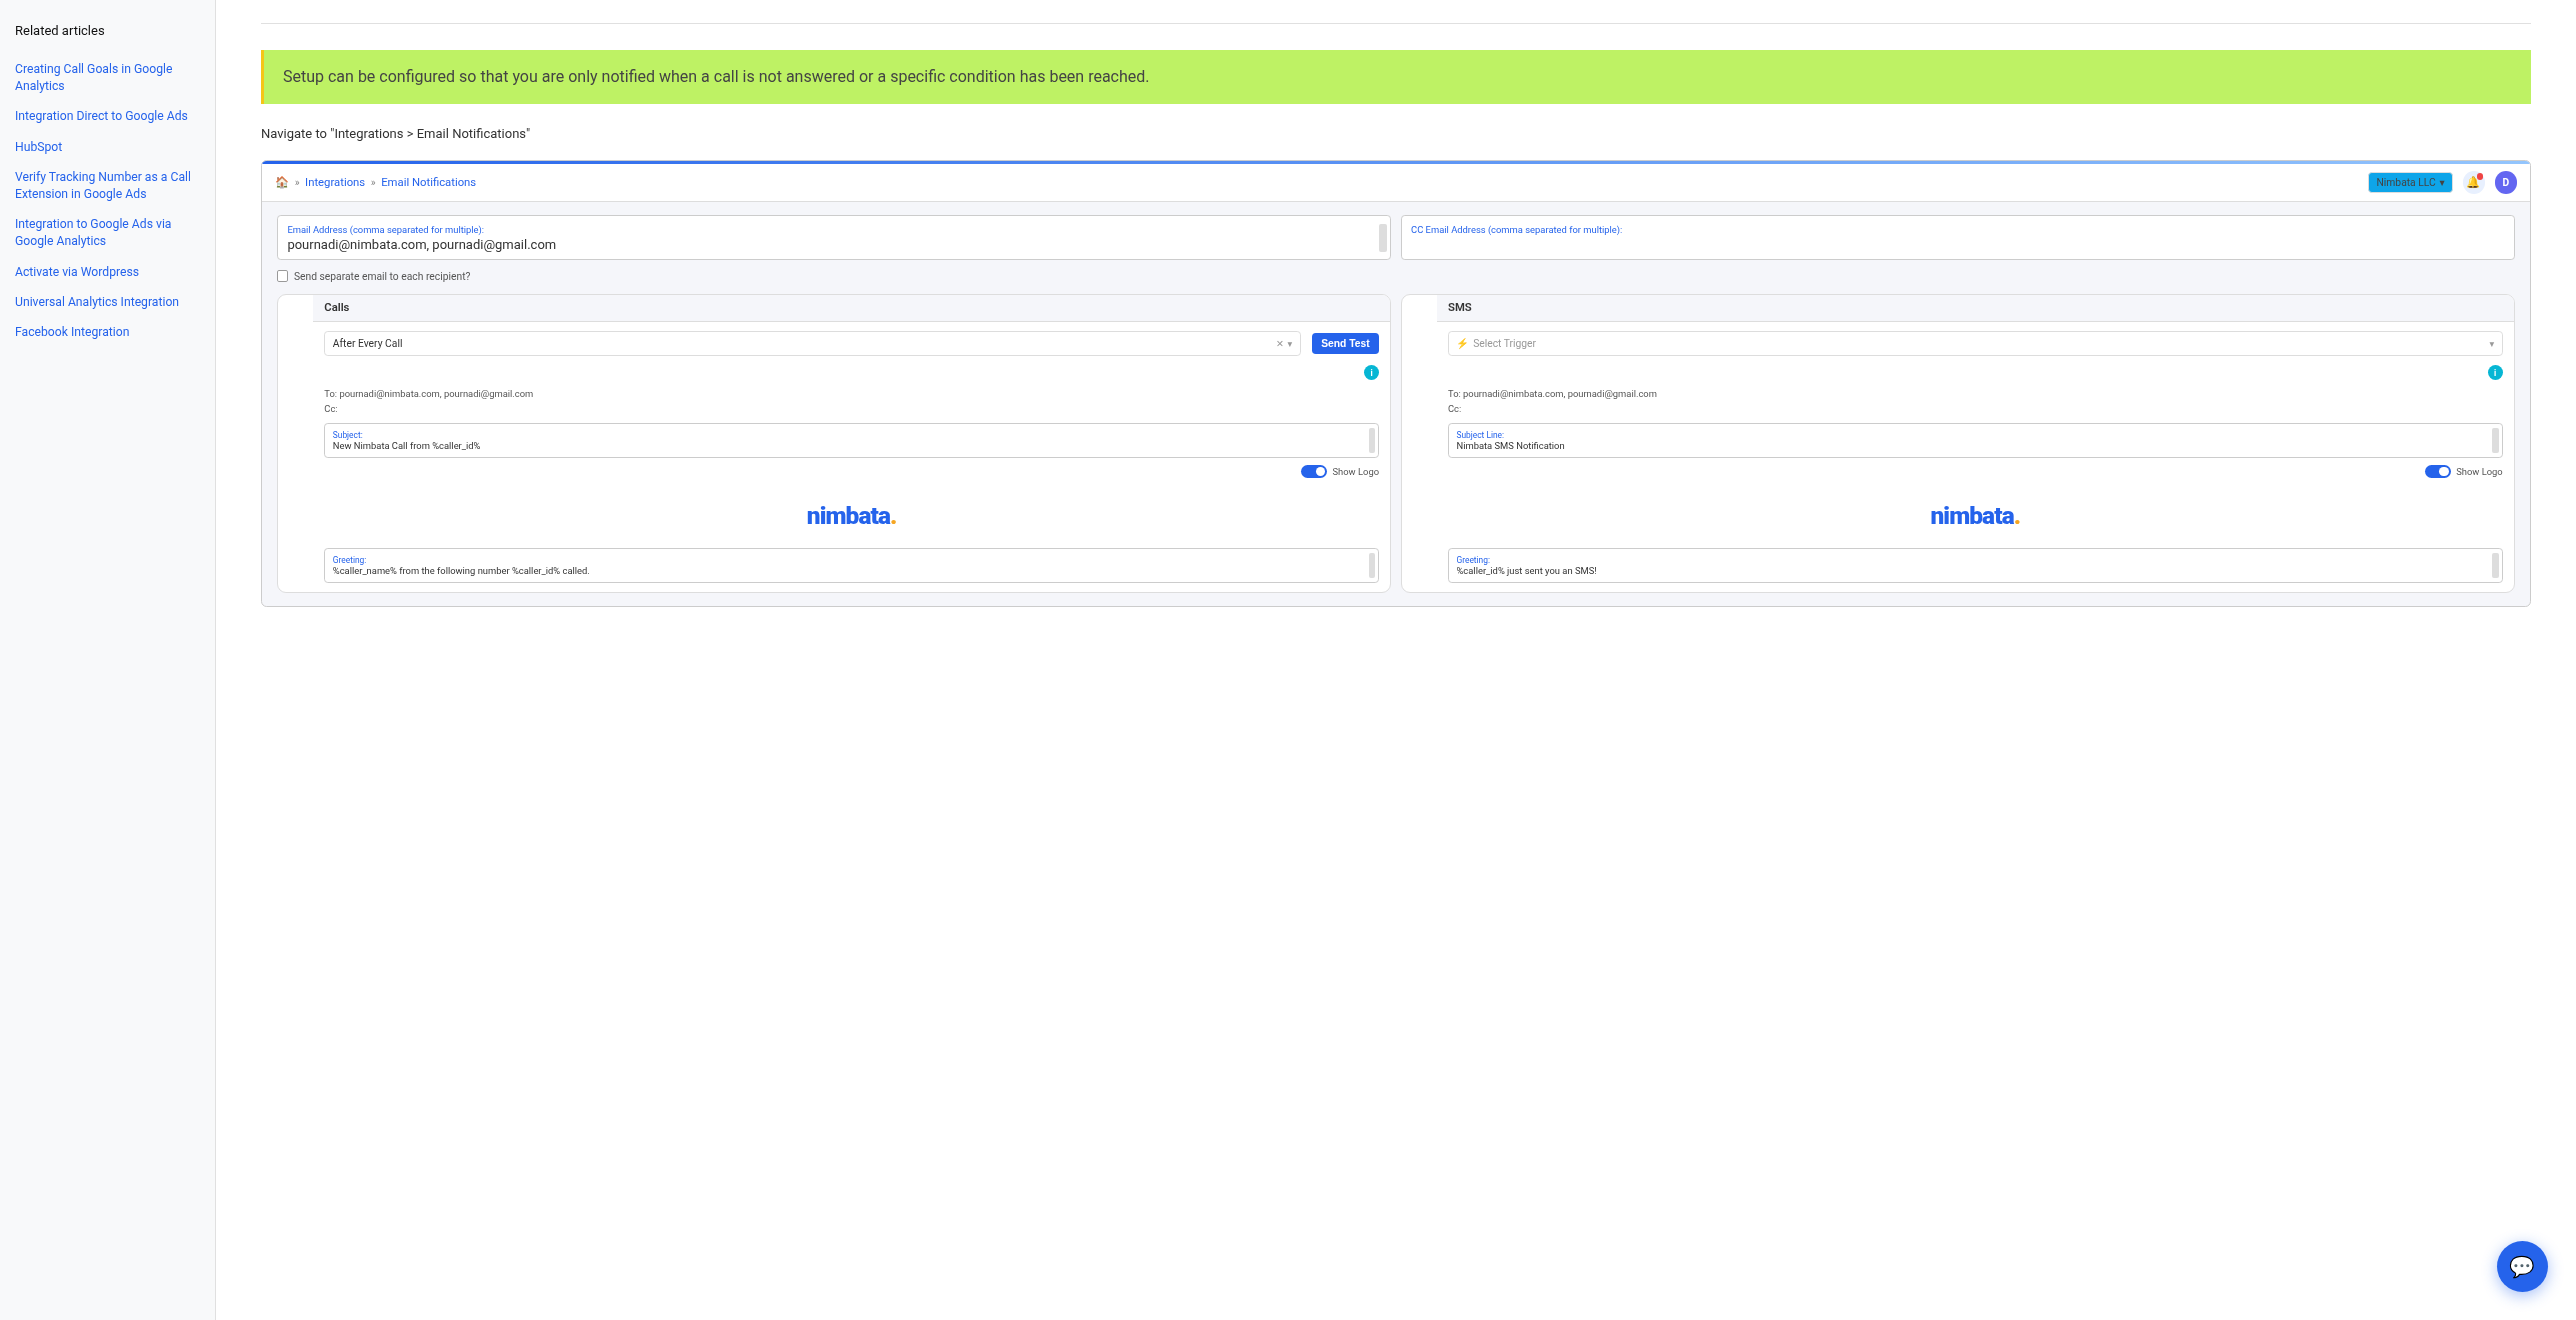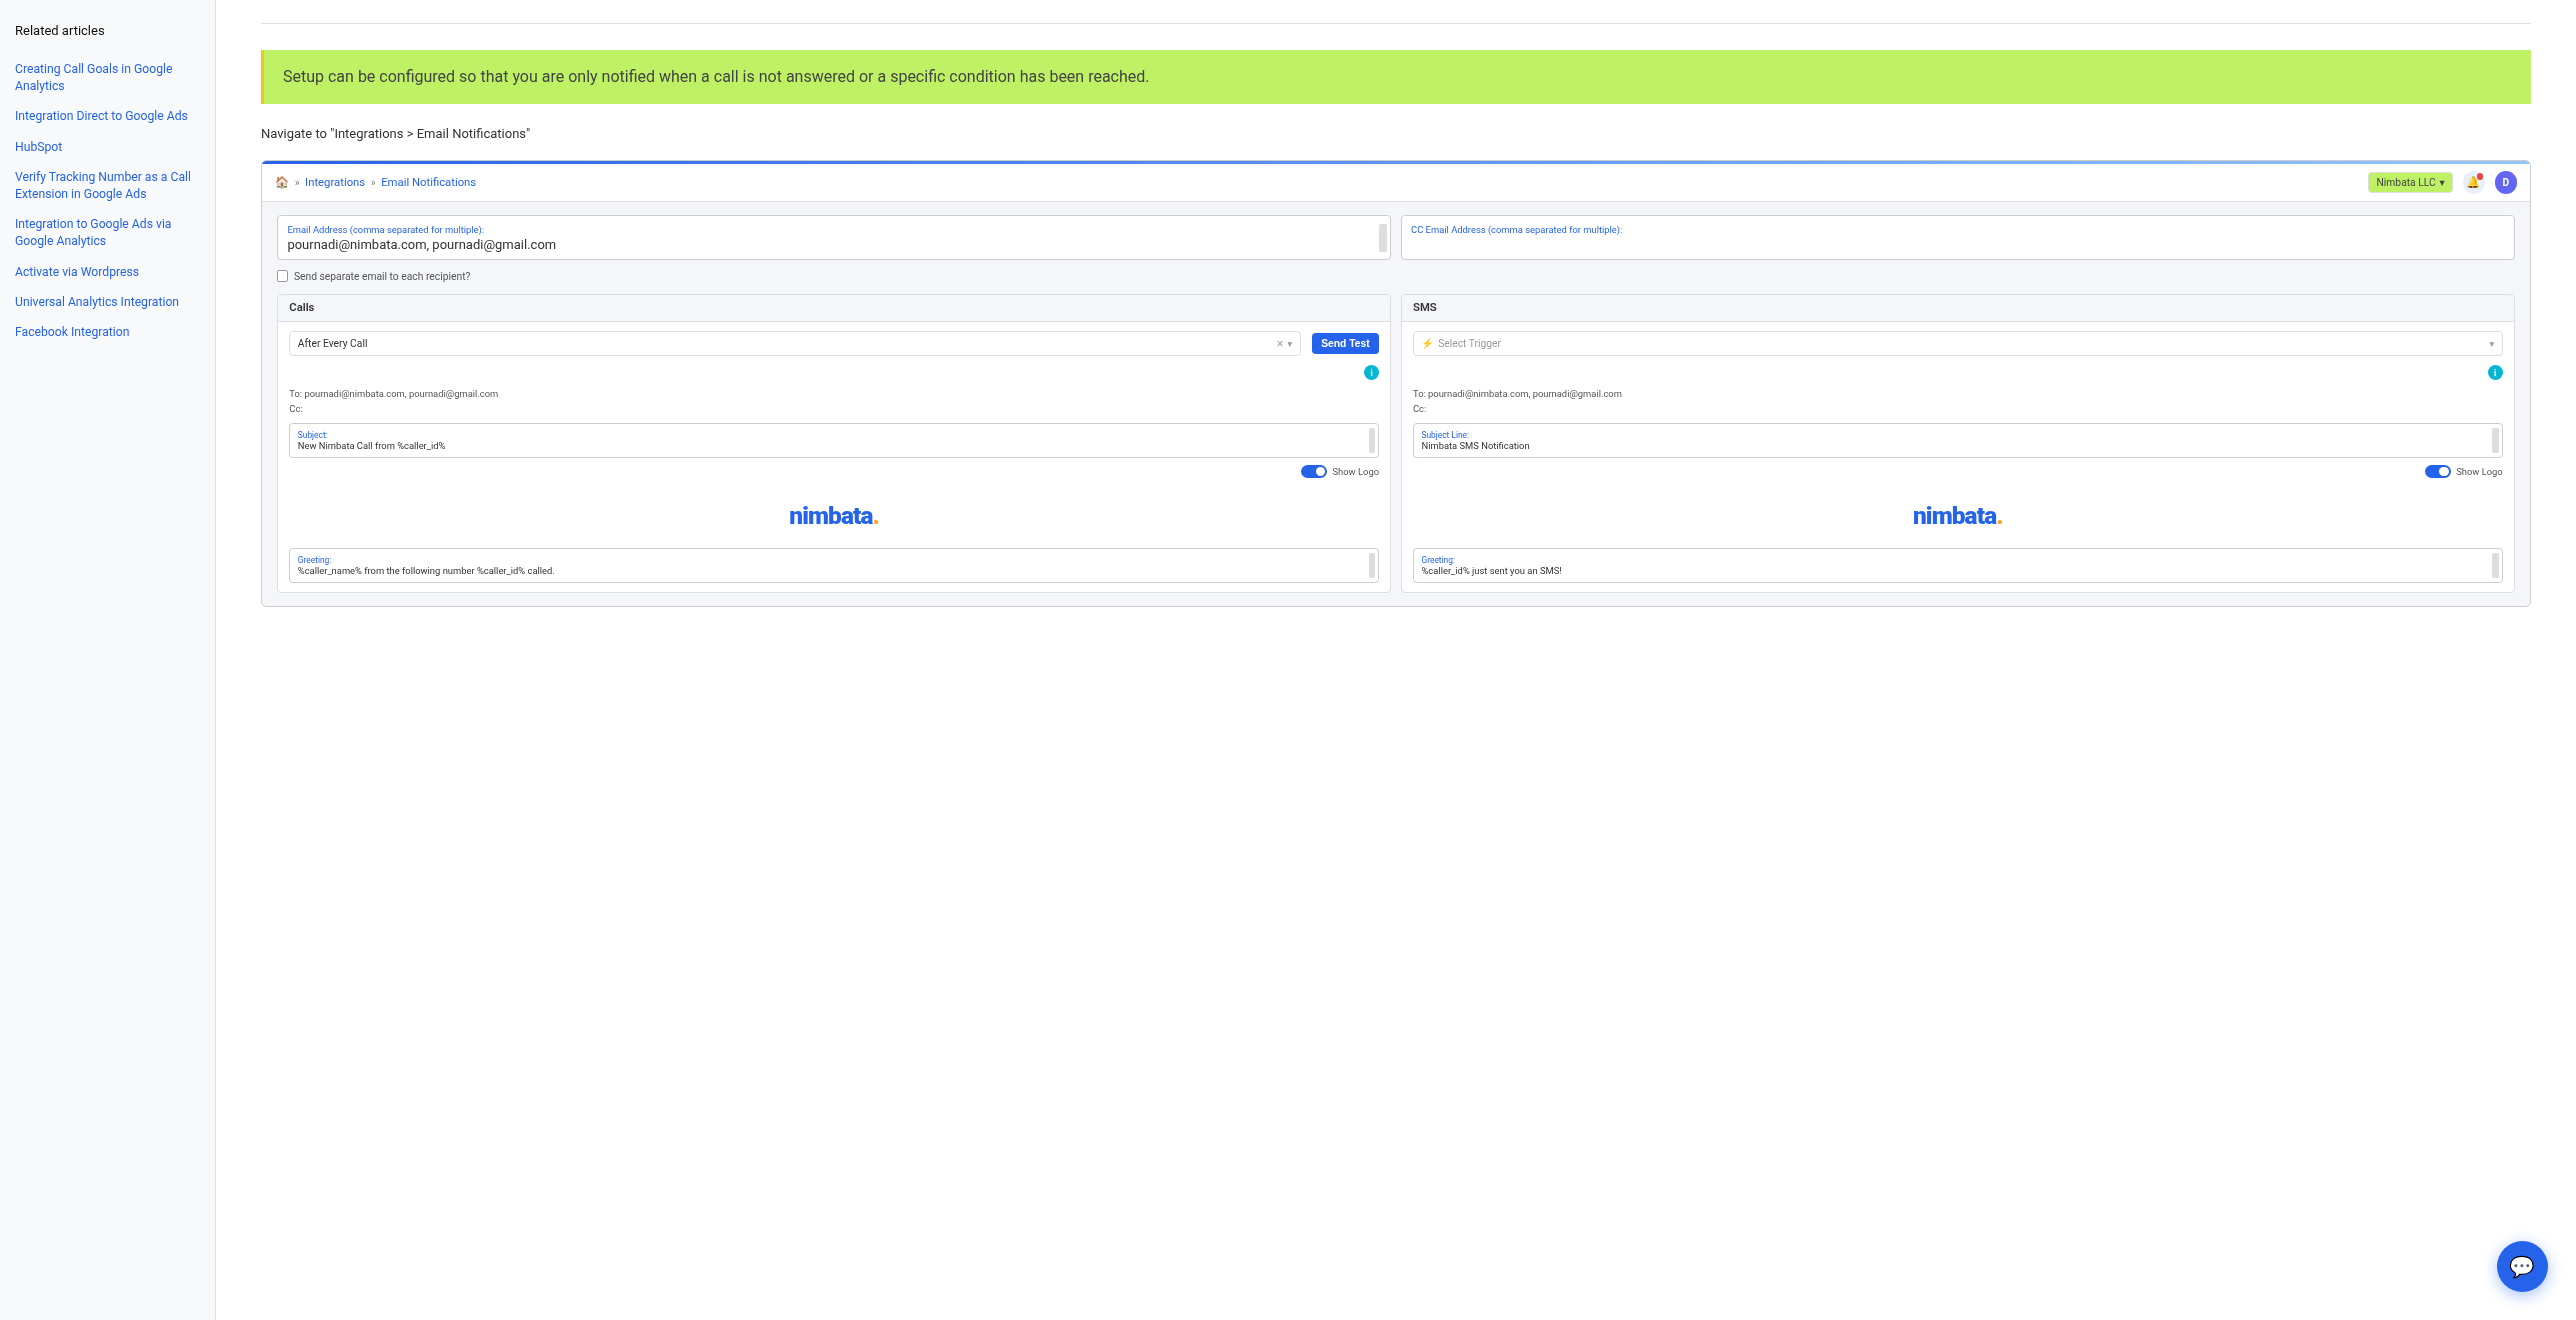--- a/index.html
+++ b/index.html
@@ -107,21 +107,21 @@
       gap: 9.4px;
       font-size: 11.3px;
       color: #444;
     }
     .company-selector {
       border: 0.9px solid #ddd;
       border-radius: 3.8px;
       padding: 2.8px 7.5px;
       font-size: 10.3px;
       color: #444;
-      background: #bef264;
+      background: #0ea5e9;
       display: flex;
       align-items: center;
       gap: 3.8px;
       text-align: right;
     }
     .notif-btn {
       width: 22.5px;
       height: 22.5px;
       border-radius: 50%;
       background: #e8f0fe;
@@ -201,23 +201,24 @@
     }
 
     
     .two-col {
       display: flex;
       gap: 9.4px;
     }
     .col {
       flex: 1;
       border: 0.9px solid #ddd;
-      border-radius: 4px;
+      border-radius: 9px;
       background: #fff;
       overflow: hidden;
+      padding-left: 35px;
     }
     .col-header {
       background: #f5f6fa;
       border-bottom: 0.9px solid #ddd;
       padding: 6.6px 11.3px;
       font-size: 11.3px;
       font-weight: 600;
       color: #333;
     }
     .col-body {

